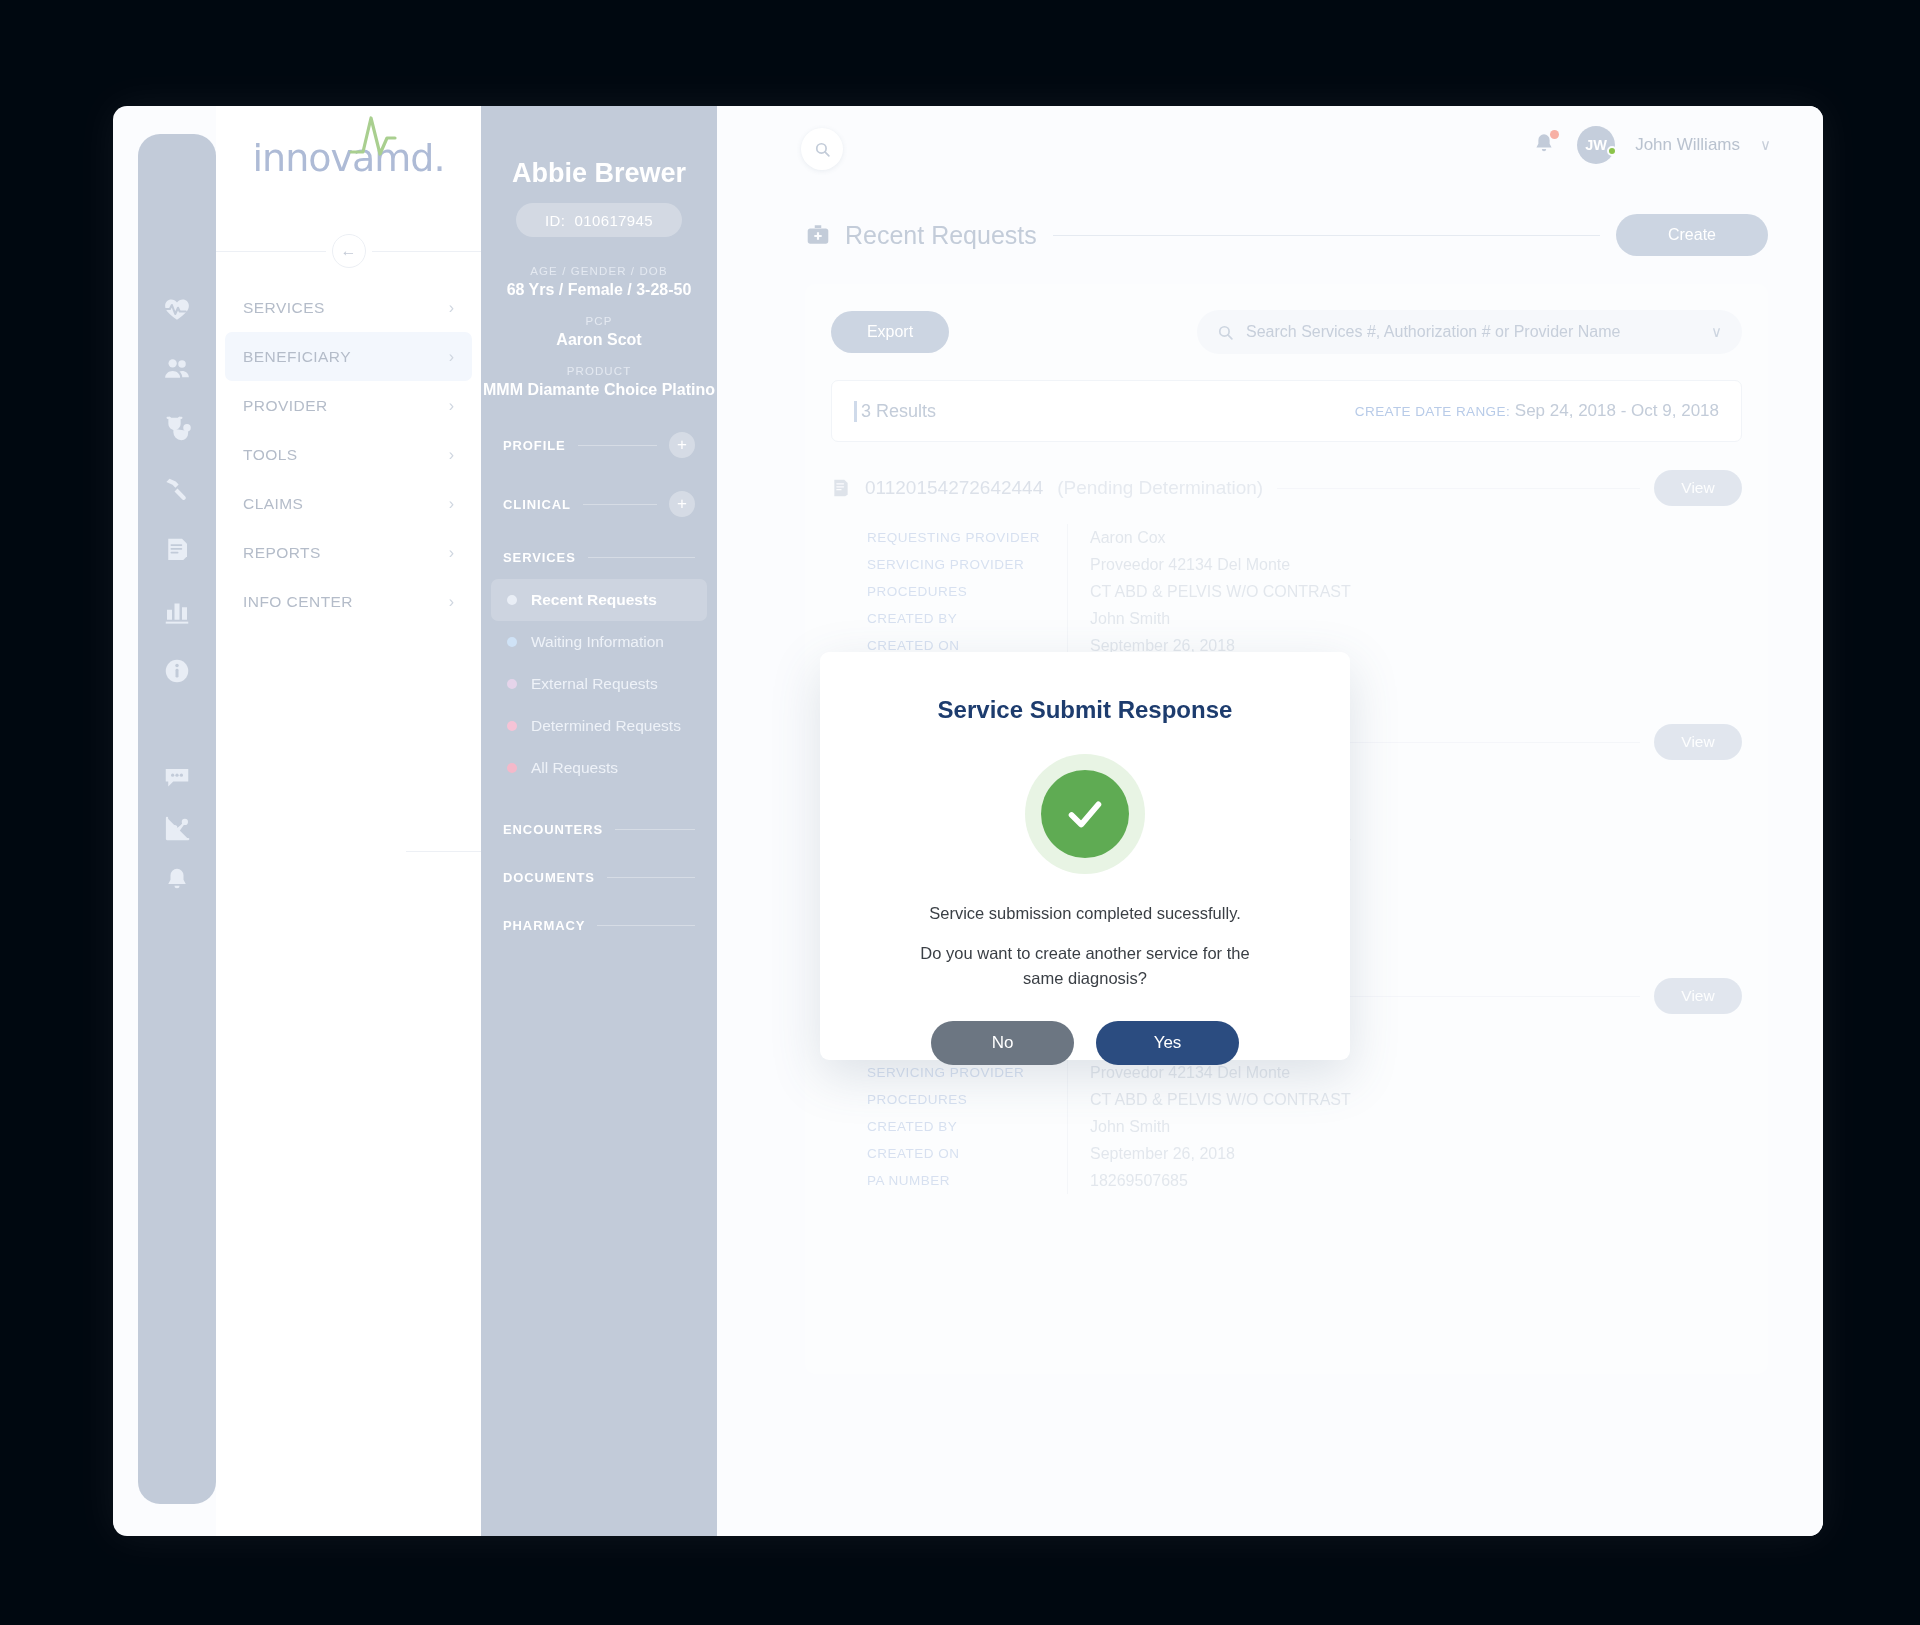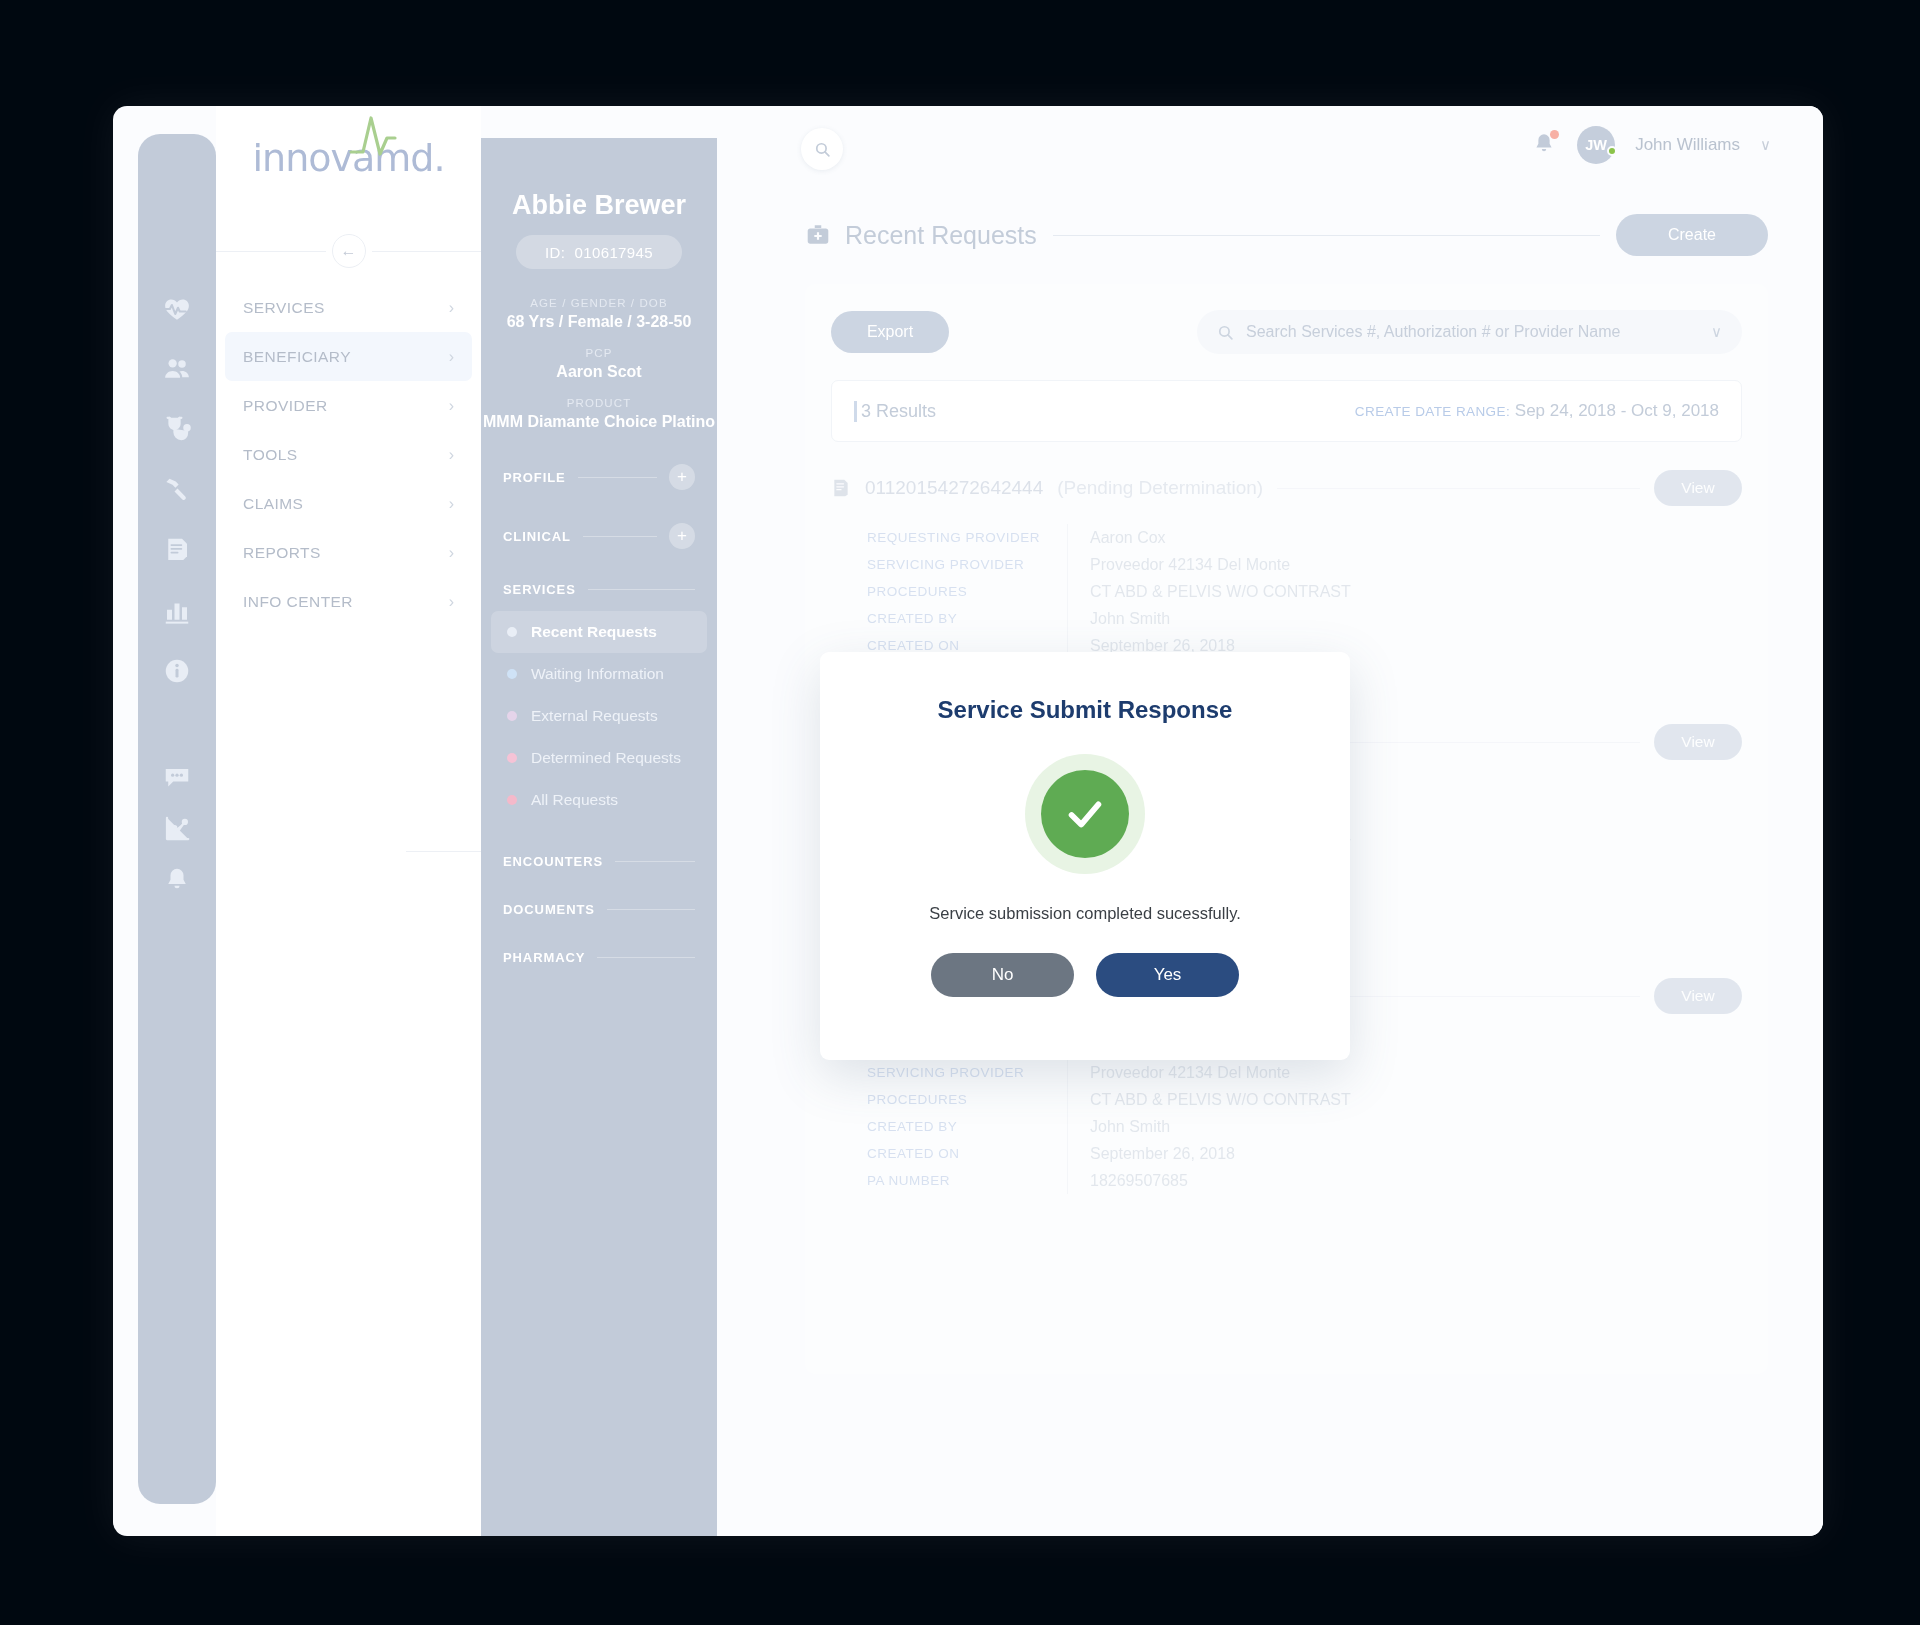--- a/index.html
+++ b/index.html
@@ -88,21 +88,20 @@
   .nav-item2 .lbl {
     font-size: 15.5px; color: #b4bcc9; letter-spacing: 0.45px; flex: 1;
   }
   .badge-count { font-size: 15px; color: #b4bcc9; margin-right: 28px; }
 
   
   .patient-panel {
     position: absolute; left: 368px; top: 0;
     width: 236px; height: 1430px;
     background: #c2cbd9;
-    margin-top: 32px;
   }
   .pat-name {
     margin-top: 52px; text-align: center;
     font-size: 27px; color: #ffffff; font-weight: 700;
   }
   .pat-id {
     margin: 14px auto 0; width: 166px; height: 34px;
     background: rgba(255,255,255,0.28); border-radius: 17px;
     display: flex; align-items: center; justify-content: center;
     font-size: 15px; color: #ffffff; letter-spacing: 0.4px;
@@ -650,19 +649,20 @@
   <div class="modal">
     <div class="modal-title">Service Submit Response</div>
     <div class="check-wrap">
       <div class="check-inner">
         <svg width="46" height="46" viewBox="0 0 24 24" fill="none" stroke="#ffffff" stroke-width="3" stroke-linecap="round" stroke-linejoin="round">
             <path d="M5 12.5 10 17.5 19 7"></path>
           </svg>
       </div>
     </div>
     <div class="modal-msg1">Service submission completed sucessfully.</div>
+    <div class="modal-msg2">Do you want to create another service for the same diagnosis?</div>
     <div class="modal-btns">
       <button class="btn-no">No</button>
       <button class="btn-yes">Yes</button>
     </div>
   </div>
 
 </div>
 
 </body></html>

